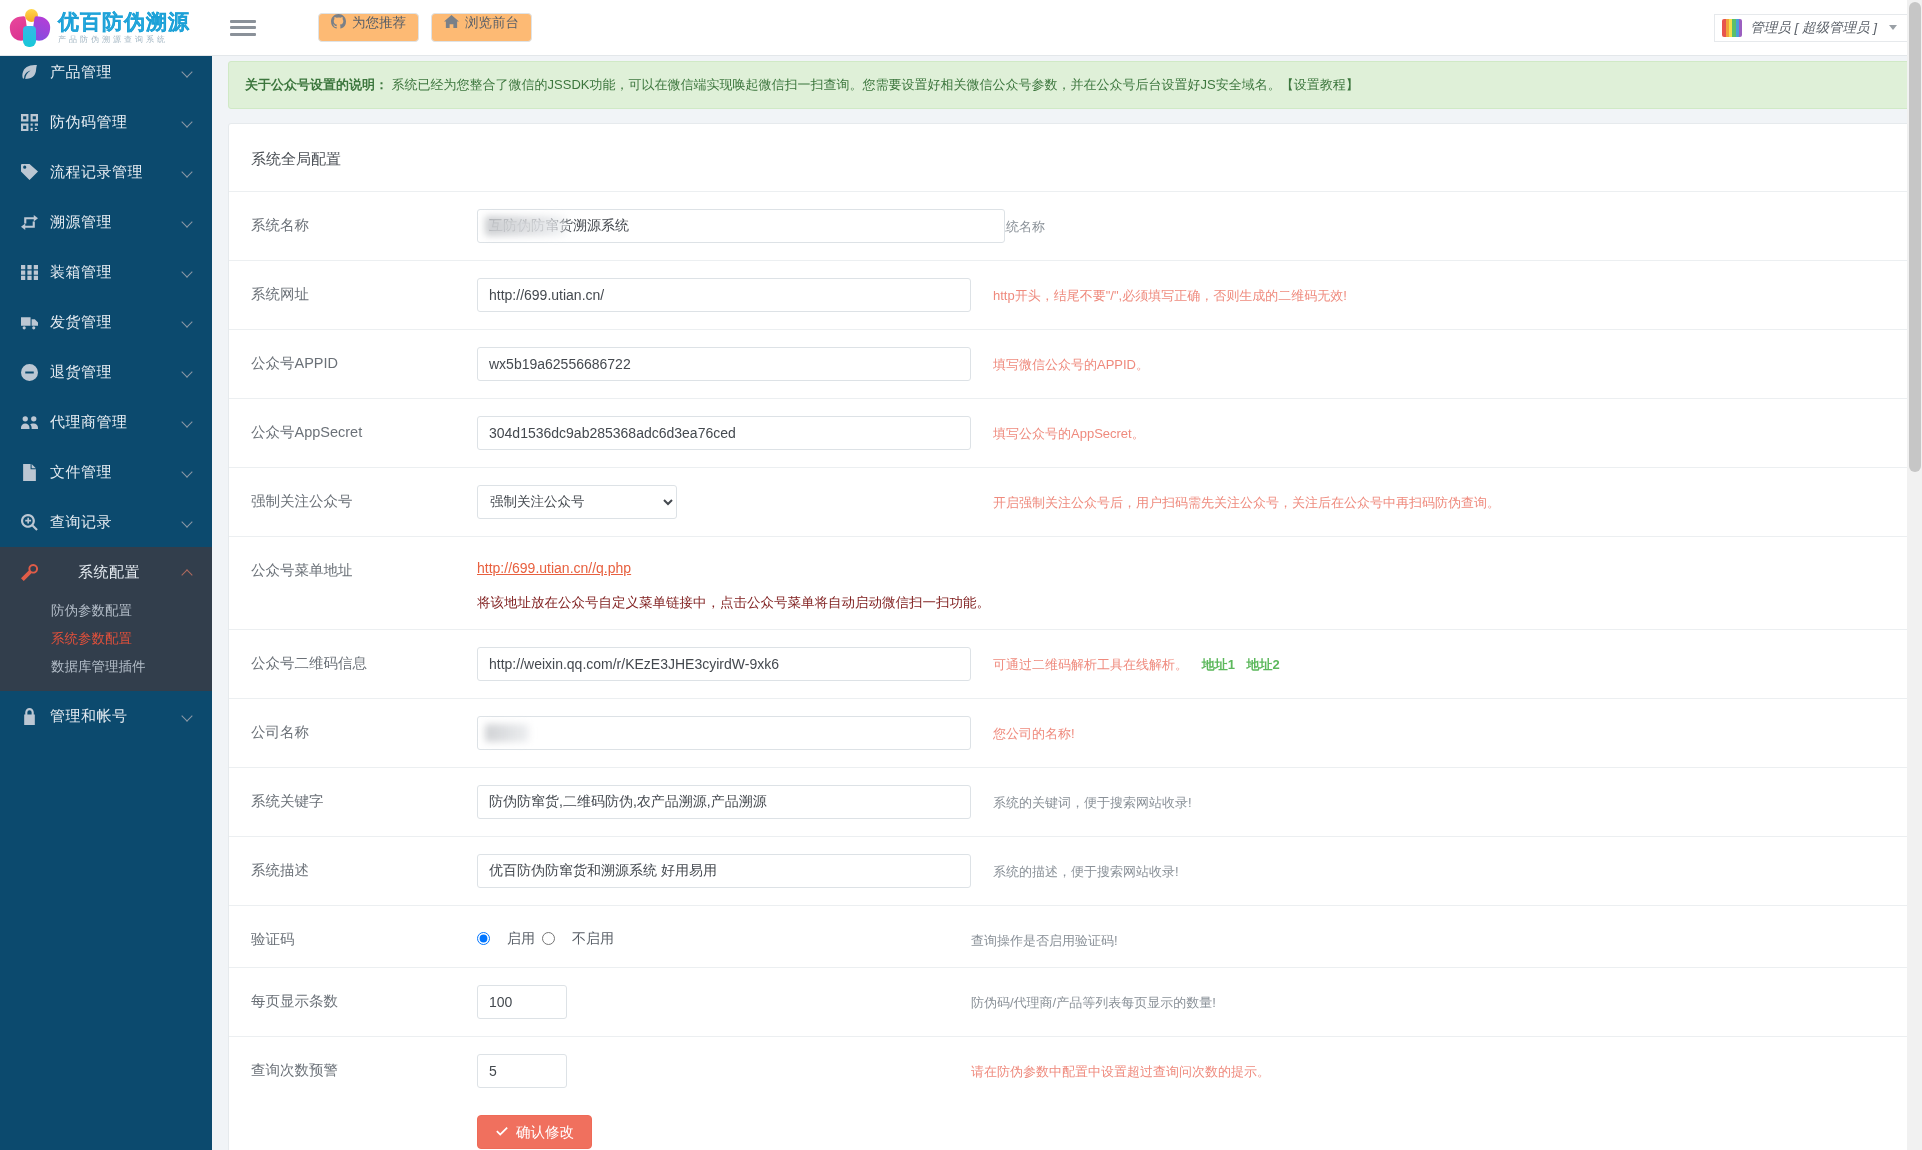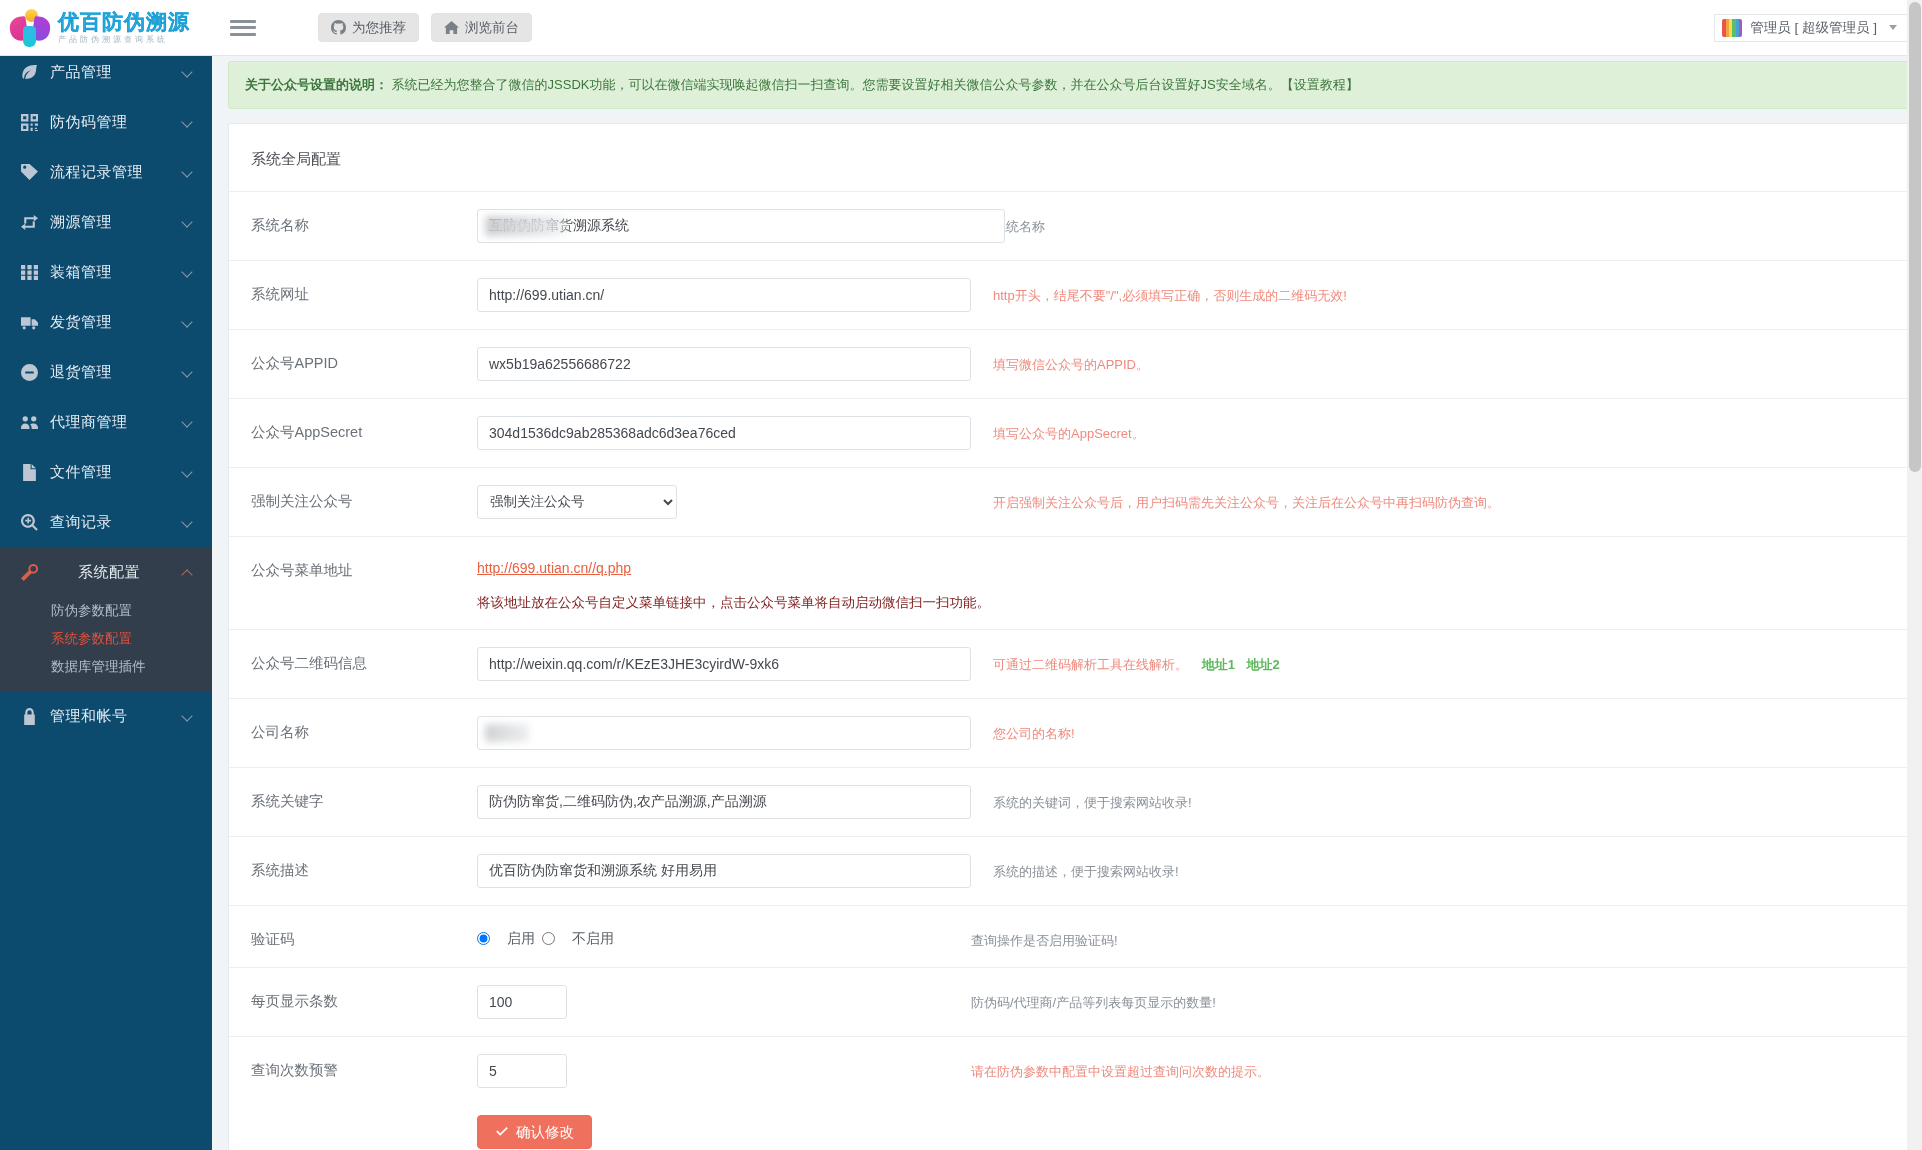--- a/index.html
+++ b/index.html
@@ -58,33 +58,33 @@
     font-size: 8px; color: #9fb3c0; letter-spacing: 3px; margin-top: 4px;
   }
   .hamburger {
     width: 26px; height: 20px; margin-left: 18px; cursor: pointer;
     display: flex; flex-direction: column; justify-content: space-between;
     padding: 2px 0;
   }
   .hamburger span { display: block; height: 3px; background: #8a9199; border-radius: 1px; }
   .topnav { display: flex; align-items: center; margin-left: 62px; gap: 12px; }
   .topnav-btn {
-    display: inline-flex; align-items: center; gap: 6px;
+    display: inline-flex; align-items: flex-start; gap: 6px;
     height: 29px; padding: 0 12px;
     border: 1px solid #dfe3e6; border-radius: 4px;
-    background: #e5e5e5; color: #5a6068; font-size: 13.5px; cursor: pointer;
+    background: #fdba74; color: #5a6068; font-size: 13.5px; cursor: pointer;
     white-space: nowrap;
   }
   .topnav-ico { width: 15px; height: 15px; fill: #7a8088; display:block; }
   .user-area {
     margin-left: auto; margin-right: 14px;
     display: flex; align-items: center; gap: 8px;
     border: 1px solid #e6e9ec; border-radius: 0;
     padding: 4px 10px 4px 7px; background: #fff; cursor: pointer;
-    font-size: 13.5px; color: #5a6068; white-space: nowrap;
+    font-size: 13.5px; color: #5a6068; white-space: nowrap; font-style: italic;
   }
   .avatar {
     width: 20px; height: 18px; border-radius: 2px; overflow: hidden;
     display: flex; flex: 0 0 20px;
   }
   .avatar i { display: block; height: 100%; flex: 1; }
   .caret-down {
     width: 0; height: 0; margin-left: 4px;
     border-left: 4px solid transparent; border-right: 4px solid transparent;
     border-top: 5px solid #9aa0a6;

